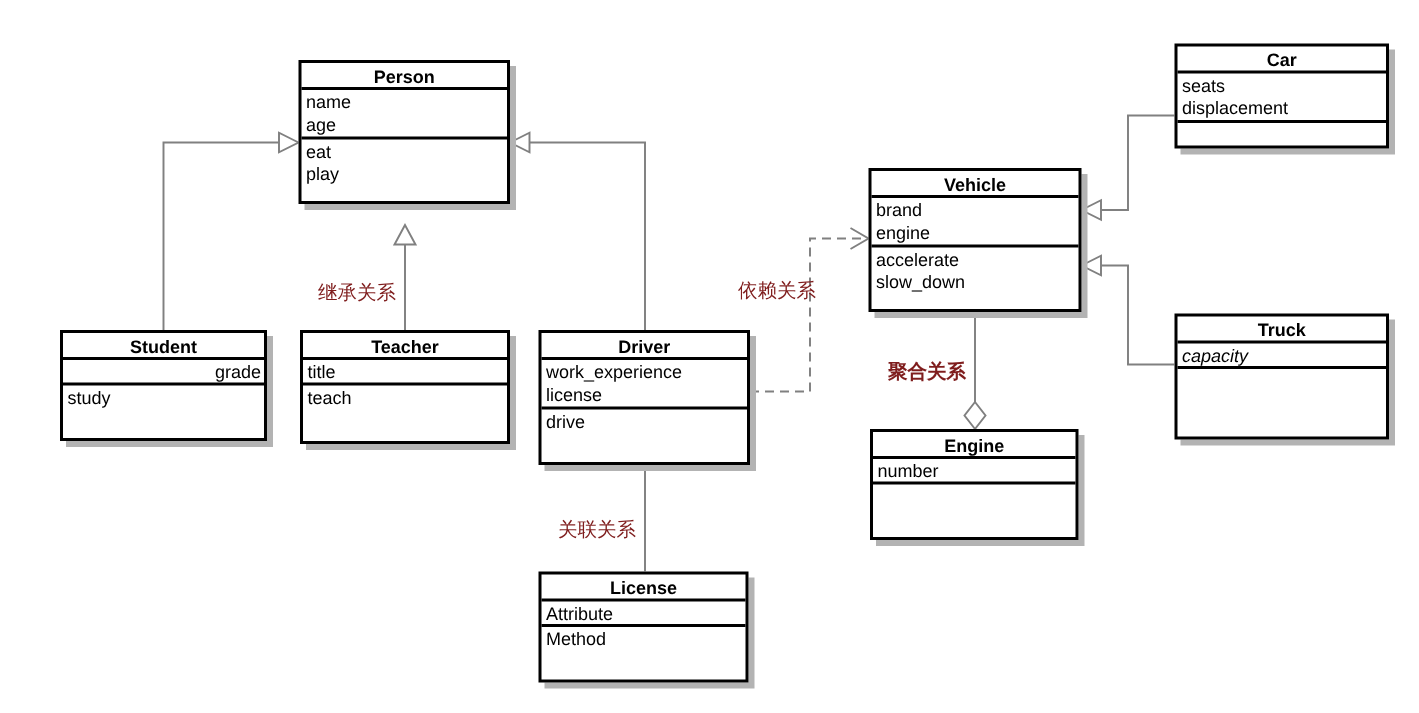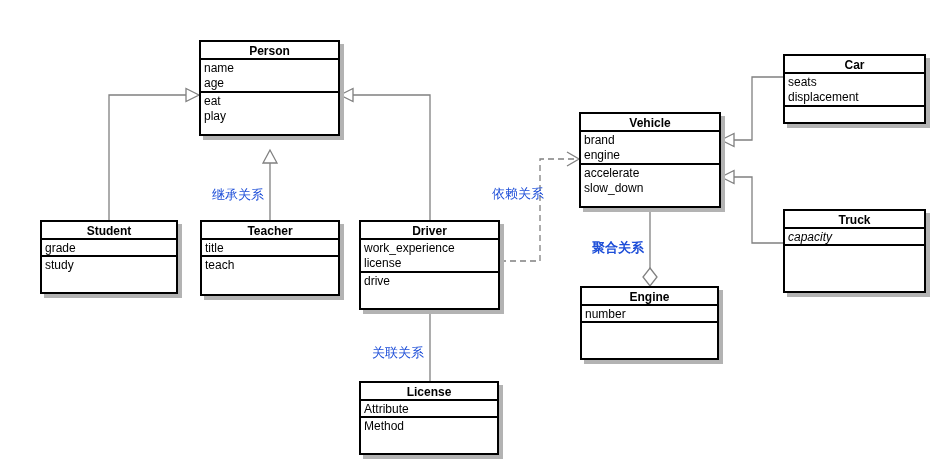--- a/index.html
+++ b/index.html
@@ -42,21 +42,21 @@
     flex:1;
     font-size:12px;
     line-height:15px;
     padding:1px 2px 0 3px;
     overflow:hidden;
     border-radius:14px;
   }
   .rel-label{
     position:absolute;
     font-size:13px;
-    color:#1d4ed8;
+    color:#7f1d1d;
     white-space:nowrap;
   }
   #connector-layer{
     position:absolute;
     left:0;top:0;
     pointer-events:none;
   }
 </style>
 </head>
 <body>
@@ -114,21 +114,21 @@
       <div>age</div>
     </div>
     <div class="uml-methods">
       <div>eat</div>
       <div>play</div>
     </div>
   </div>
 
   <div class="uml-class" style="left:40px;top:220px;width:138px;height:74px;">
     <div class="uml-title">Student</div>
-    <div class="uml-attrs" style="height:17px;">
+    <div class="uml-attrs" style="height:17px;text-align:right;">
       <div>grade</div>
     </div>
     <div class="uml-methods">
       <div>study</div>
     </div>
   </div>
 
   <div class="uml-class" style="left:200px;top:220px;width:140px;height:76px;">
     <div class="uml-title">Teacher</div>
     <div class="uml-attrs" style="height:17px;">
@@ -155,21 +155,21 @@
     <div class="uml-attrs" style="height:33px;">
       <div>brand</div>
       <div>engine</div>
     </div>
     <div class="uml-methods">
       <div>accelerate</div>
       <div>slow_down</div>
     </div>
   </div>
 
-  <div class="uml-class" style="left:783px;top:54px;width:143px;height:70px;">
+  <div class="uml-class" style="left:783px;top:29px;width:143px;height:70px;">
     <div class="uml-title">Car</div>
     <div class="uml-attrs" style="height:33px;">
       <div>seats</div>
       <div>displacement</div>
     </div>
     <div class="uml-methods"></div>
   </div>
 
   <div class="uml-class" style="left:783px;top:209px;width:143px;height:84px;">
     <div class="uml-title">Truck</div>

